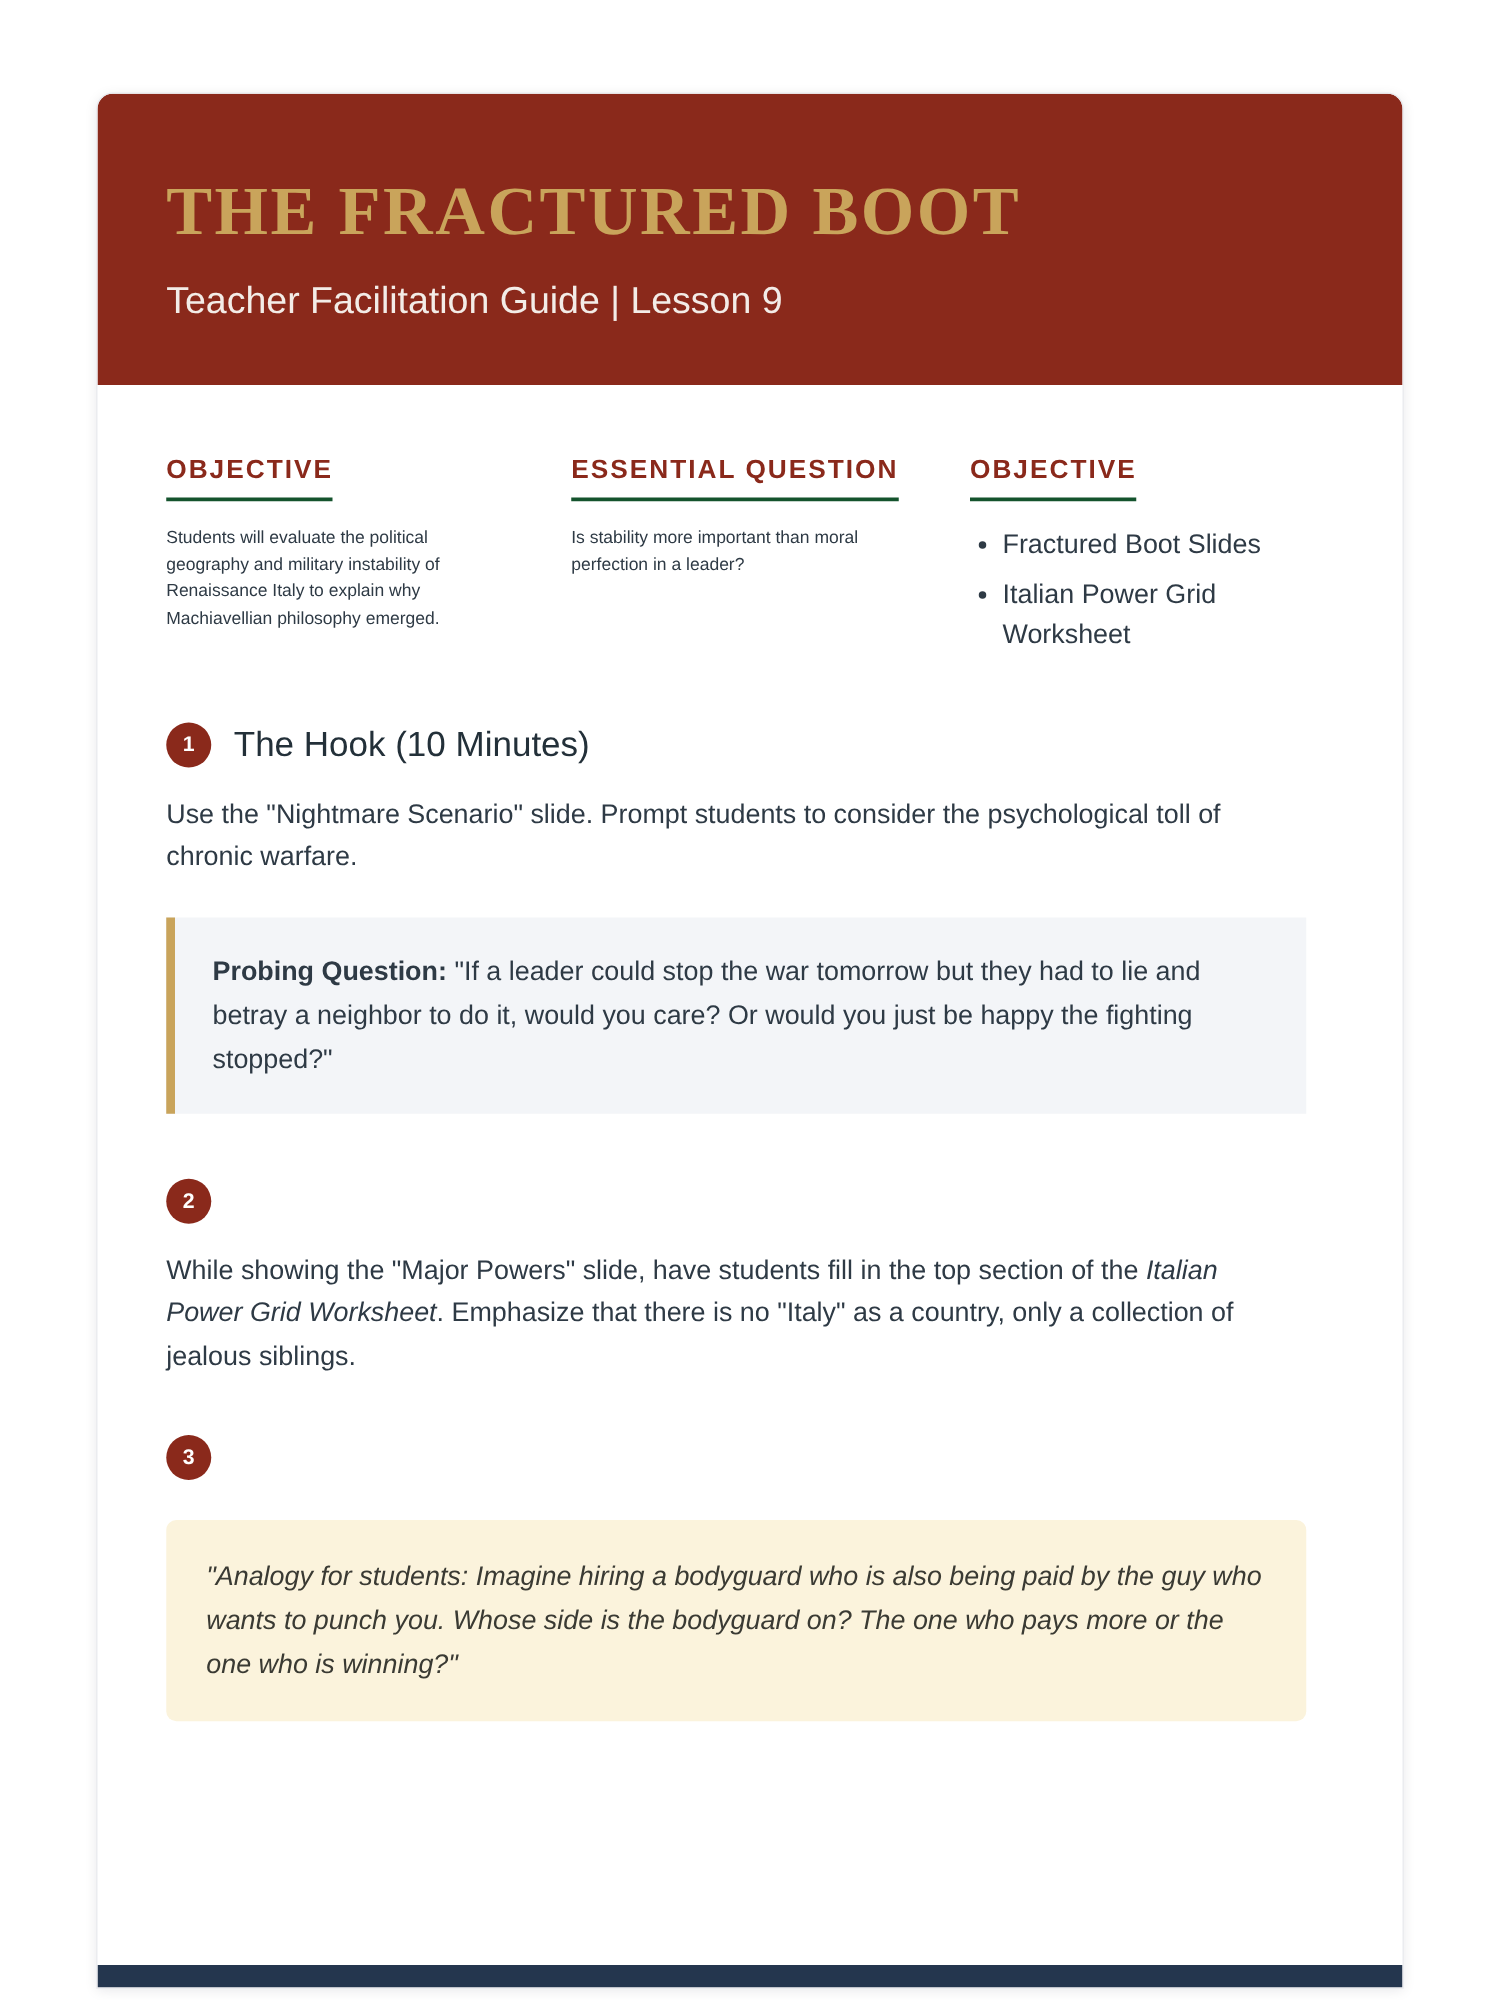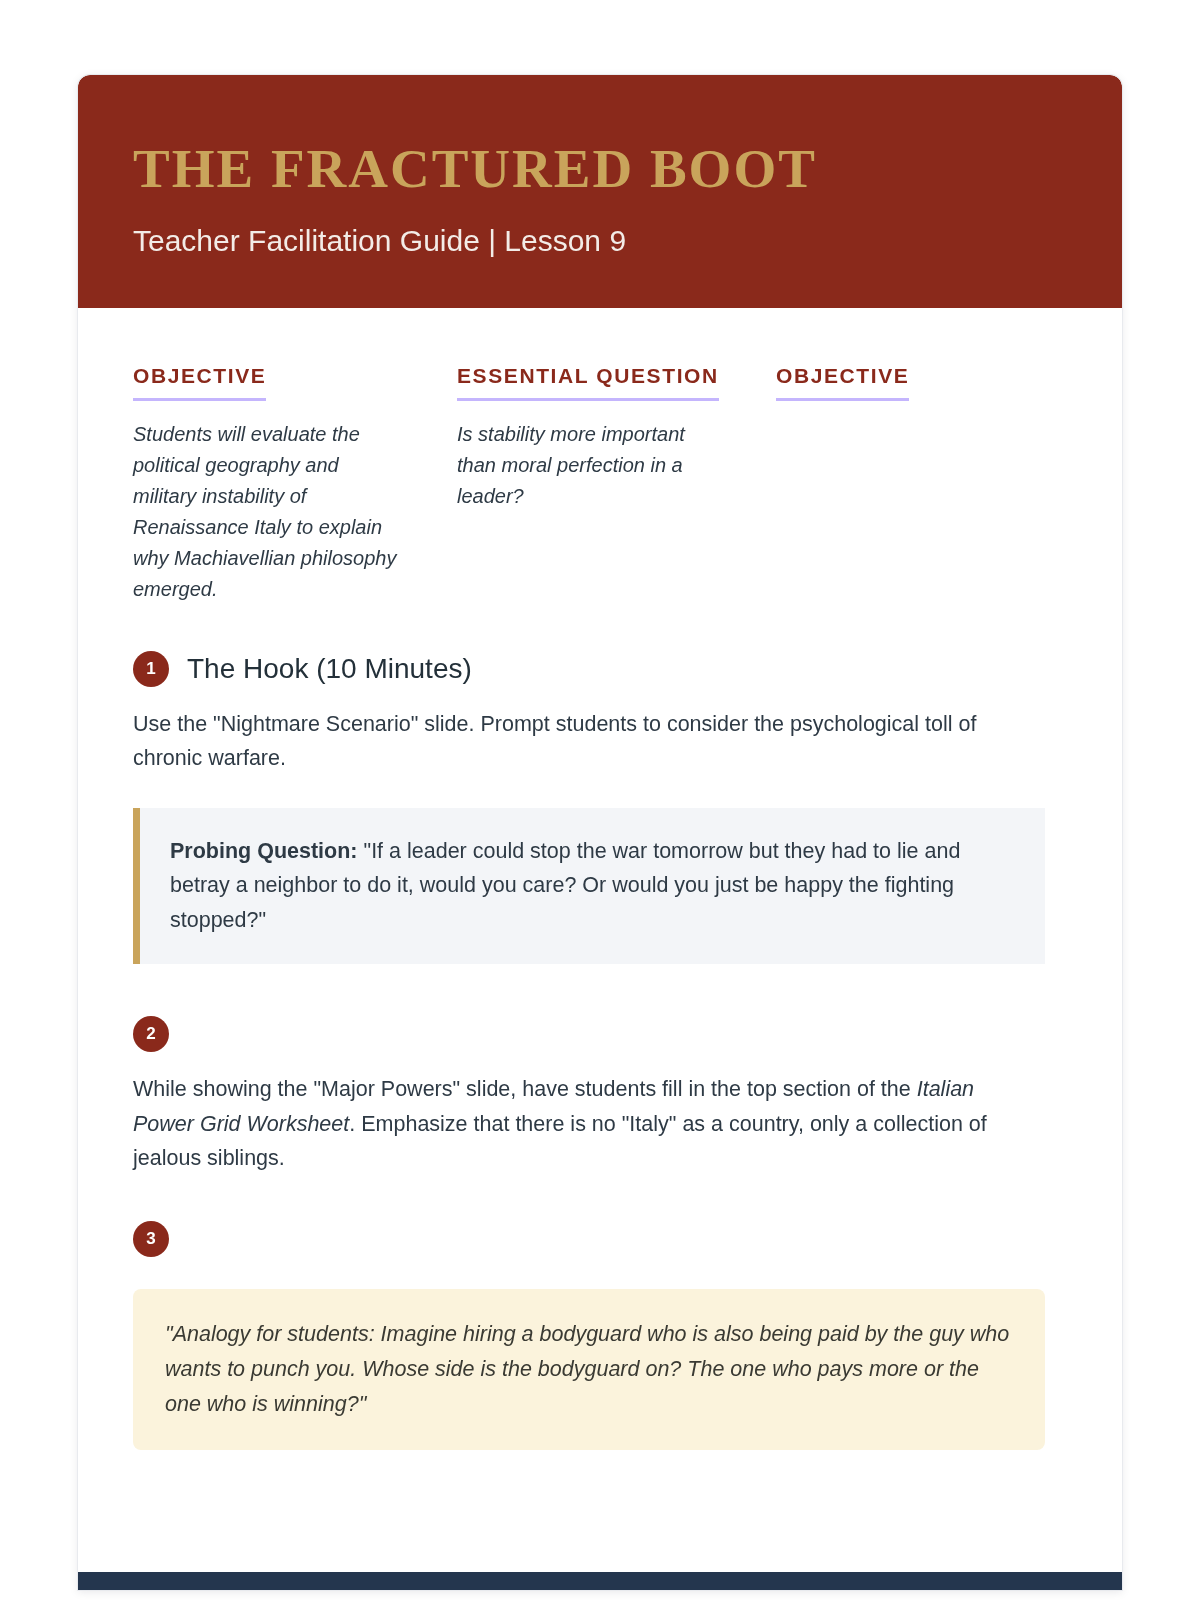--- a/index.html
+++ b/index.html
@@ -49,27 +49,26 @@
     column-gap: 54px;
     margin-bottom: 46px;
   }
   .col-heading {
     display: inline-block;
     color: #8a291b;
     font-weight: 700;
     font-size: 21px;
     letter-spacing: 1.6px;
     line-height: 1.35;
-    border-bottom: 3px solid #c4b5fd;
+    border-bottom: 3px solid #14532d;
     padding-bottom: 8px;
     margin: 0 0 18px 0;
   }
   .col-text {
-    font-style: italic;
-    font-size: 20px;
+    font-size: 14px;
     line-height: 1.55;
     color: #2e3a45;
   }
   .materials-list {
     margin: 0;
     padding-left: 26px;
     font-size: 21.5px;
     line-height: 1.5;
     color: #2e3a45;
   }
@@ -158,20 +157,24 @@
         <div class="col-text">Students will evaluate the political geography and military instability of Renaissance Italy to explain why Machiavellian philosophy emerged.</div>
       </div>
 
       <div class="col">
         <h3 class="col-heading">ESSENTIAL QUESTION</h3>
         <div class="col-text">Is stability more important than moral perfection in a leader?</div>
       </div>
 
       <div class="col">
         <h3 class="col-heading">OBJECTIVE</h3>
+        <ul class="materials-list">
+          <li>Fractured Boot Slides</li>
+          <li>Italian Power Grid Worksheet</li>
+        </ul>
       </div>
 
     </div>
 
     <div class="section-head">
       <div class="num-badge">1</div>
       <div class="section-title">The Hook (10 Minutes)</div>
     </div>
     <p class="para">Use the "Nightmare Scenario" slide. Prompt students to consider the psychological toll of chronic warfare.</p>
 

